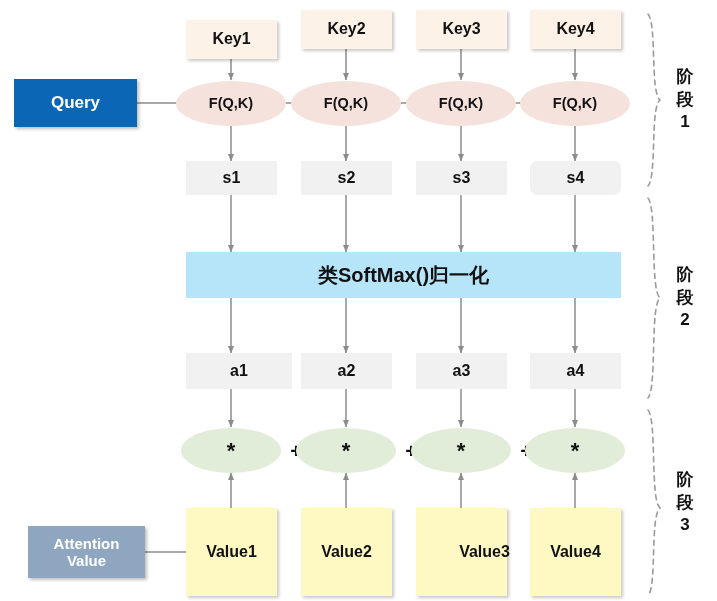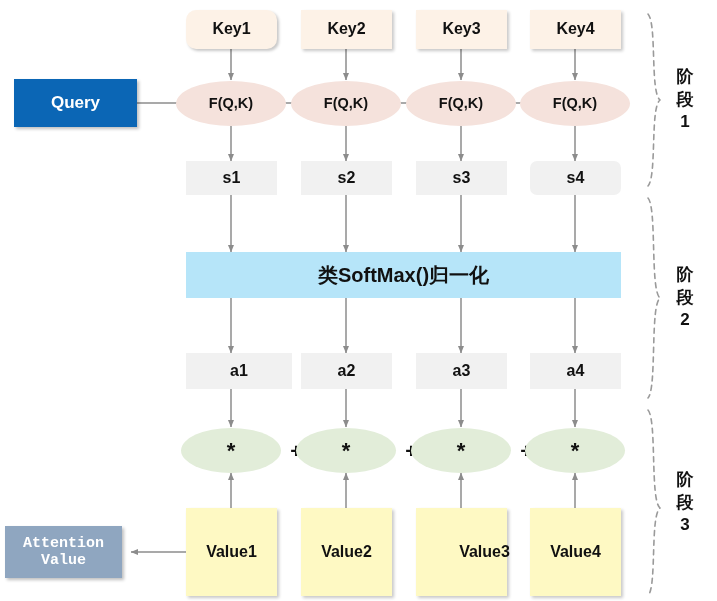--- a/index.html
+++ b/index.html
@@ -169,21 +169,21 @@
       <path d="M648,14 C657,24 650,92 660,100 C650,108 657,176 648,186"></path>
       <path d="M648,198 C657,208 650,290 660,298 C650,306 657,388 648,398"></path>
       <path d="M648,410 C657,420 650,500 660,508 C650,516 657,586 648,596"></path>
     </g>
   </svg>
 
   <div class="node query-box" style="left:14px; top:79px; width:123px; height:48px;">
     <span>Query</span>
   </div>
 
-  <div class="node key-box" style="left:186px; top:10px; width:91px; height:39px;border-radius:10px;">
+  <div class="node key-box" style="left:186px; top:20px; width:91px; height:39px;">
     <span>Key1</span>
   </div>
   <div class="node key-box" style="left:301px; top:10px; width:91px; height:39px;">
     <span>Key2</span>
   </div>
   <div class="node key-box" style="left:416px; top:10px; width:91px; height:39px;">
     <span>Key3</span>
   </div>
   <div class="node key-box" style="left:530px; top:10px; width:91px; height:39px;">
     <span>Key4</span>
@@ -263,21 +263,21 @@
   <div class="node value-box" style="left:301px; top:508px; width:91px; height:88px;">
     <span>Value2</span>
   </div>
   <div class="node value-box" style="left:416px; top:508px; width:91px; height:88px;padding-left:46px;">
     <span>Value3</span>
   </div>
   <div class="node value-box" style="left:530px; top:508px; width:91px; height:88px;">
     <span>Value4</span>
   </div>
 
-  <div class="node attn-box" style="left:5px; top:526px; width:117px; height:52px;font-family:Liberation Mono, monospace;">
+  <div class="node attn-box" style="left:28px; top:526px; width:117px; height:52px;">
     <span>Attention</span>
     <span>Value</span>
   </div>
 
   <div class="stage-label" style="left:668px; top:60px; width:34px; height:80px;">
     <span class="ch">阶</span>
     <span class="ch">段</span>
     <span class="num">1</span>
   </div>
   <div class="stage-label" style="left:668px; top:258px; width:34px; height:80px;">

